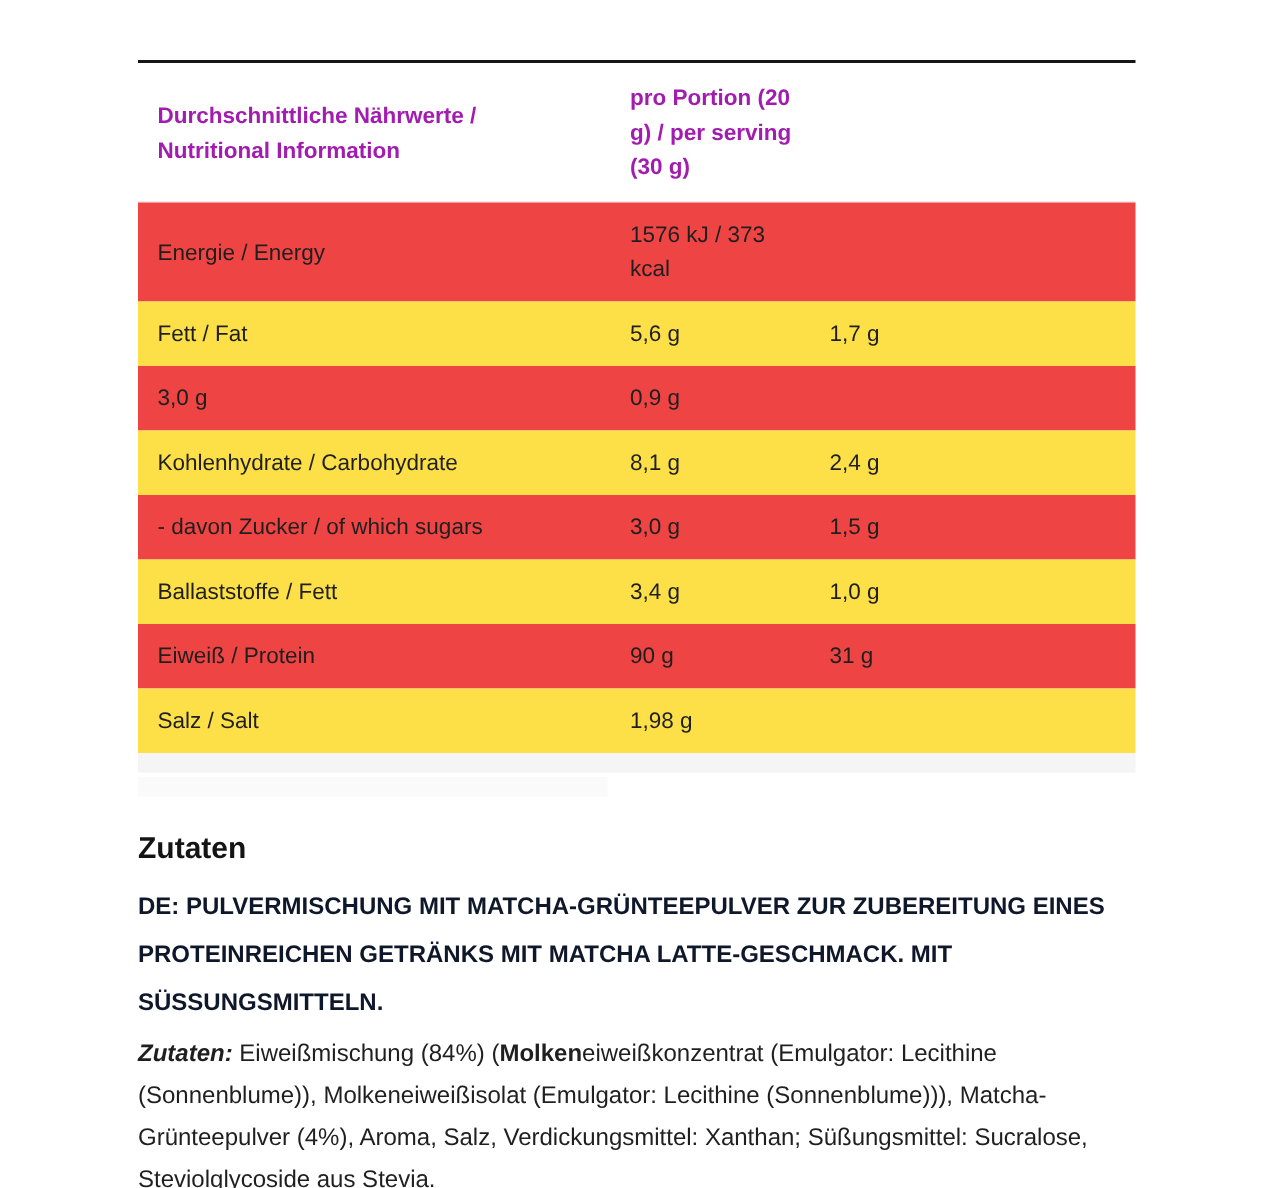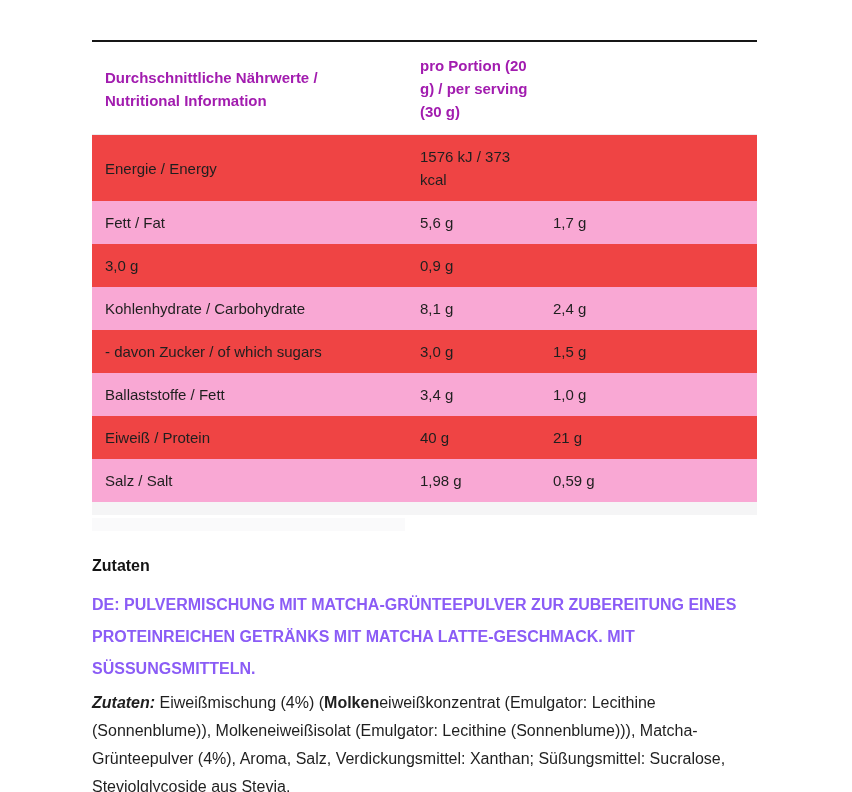--- a/index.html
+++ b/index.html
@@ -40,48 +40,48 @@
     font-weight: bold;
     color: #a21caf;
     padding-top: 12px;
     padding-bottom: 11px;
   }
   .nrow.header {
     background: #ffffff;
     border-bottom: 1px solid #ececee;
   }
   .nrow.striped { background: #ef4444; }
-  .nrow.plain   { background: #f9a8d4; }
+  .nrow.plain   { background: #fde047; }
 
   .footer-strip {
     width: 665px;
     height: 13px;
     background: #f5f5f6;
   }
   .footer-substrip {
     width: 313px;
     height: 13px;
     margin-top: 3px;
     background: #fafafb;
   }
 
   
   .ingredients-heading {
     margin-top: 25px;
-    font-size: 16px;
+    font-size: 20px;
     font-weight: bold;
     color: #141414;
     line-height: 20px;
   }
   .description-de {
     margin-top: 13px;
     width: 672px;
     font-size: 16px;
     font-weight: bold;
-    color: #8b5cf6;
+    color: #0f172a;
     line-height: 32px;
   }
   .ingredients-paragraph {
     margin-top: 4px;
     width: 674px;
     font-size: 16px;
     line-height: 28px;
     color: #1f1f1f;
   }
   .ingredients-lead {
@@ -133,36 +133,35 @@
     </div>
 
     <div class="nrow plain">
       <div>Ballaststoffe / Fett</div>
       <div>3,4 g</div>
       <div>1,0 g</div>
     </div>
 
     <div class="nrow striped">
       <div>Eiweiß / Protein</div>
-      <div>40 g</div>
-      <div>21 g</div>
+      <div>90 g</div>
+      <div>31 g</div>
     </div>
 
     <div class="nrow plain">
       <div>Salz / Salt</div>
       <div>1,98 g</div>
-      <div>0,59 g</div>
     </div>
 
     <div class="footer-strip"></div>
   </div>
 
   <div class="footer-substrip"></div>
 
   <div class="ingredients-heading">Zutaten</div>
 
   <div class="description-de">DE: PULVERMISCHUNG MIT MATCHA-GRÜNTEEPULVER ZUR ZUBEREITUNG EINES PROTEINREICHEN GETRÄNKS MIT MATCHA LATTE-GESCHMACK. MIT SÜSSUNGSMITTELN.</div>
 
   <div class="ingredients-paragraph">
-    <span class="ingredients-lead">Zutaten:</span><span> Eiweißmischung (4%) (</span><span class="ingredients-bold">Molken</span><span>eiweißkonzentrat (Emulgator: Lecithine (Sonnenblume)), Molkeneiweißisolat (Emulgator: Lecithine (Sonnenblume))), Matcha-Grünteepulver (4%), Aroma, Salz, Verdickungsmittel: Xanthan; Süßungsmittel: Sucralose, Steviolglycoside aus Stevia.</span>
+    <span class="ingredients-lead">Zutaten:</span><span> Eiweißmischung (84%) (</span><span class="ingredients-bold">Molken</span><span>eiweißkonzentrat (Emulgator: Lecithine (Sonnenblume)), Molkeneiweißisolat (Emulgator: Lecithine (Sonnenblume))), Matcha-Grünteepulver (4%), Aroma, Salz, Verdickungsmittel: Xanthan; Süßungsmittel: Sucralose, Steviolglycoside aus Stevia.</span>
   </div>
 
 </div>
 
 </body></html>

